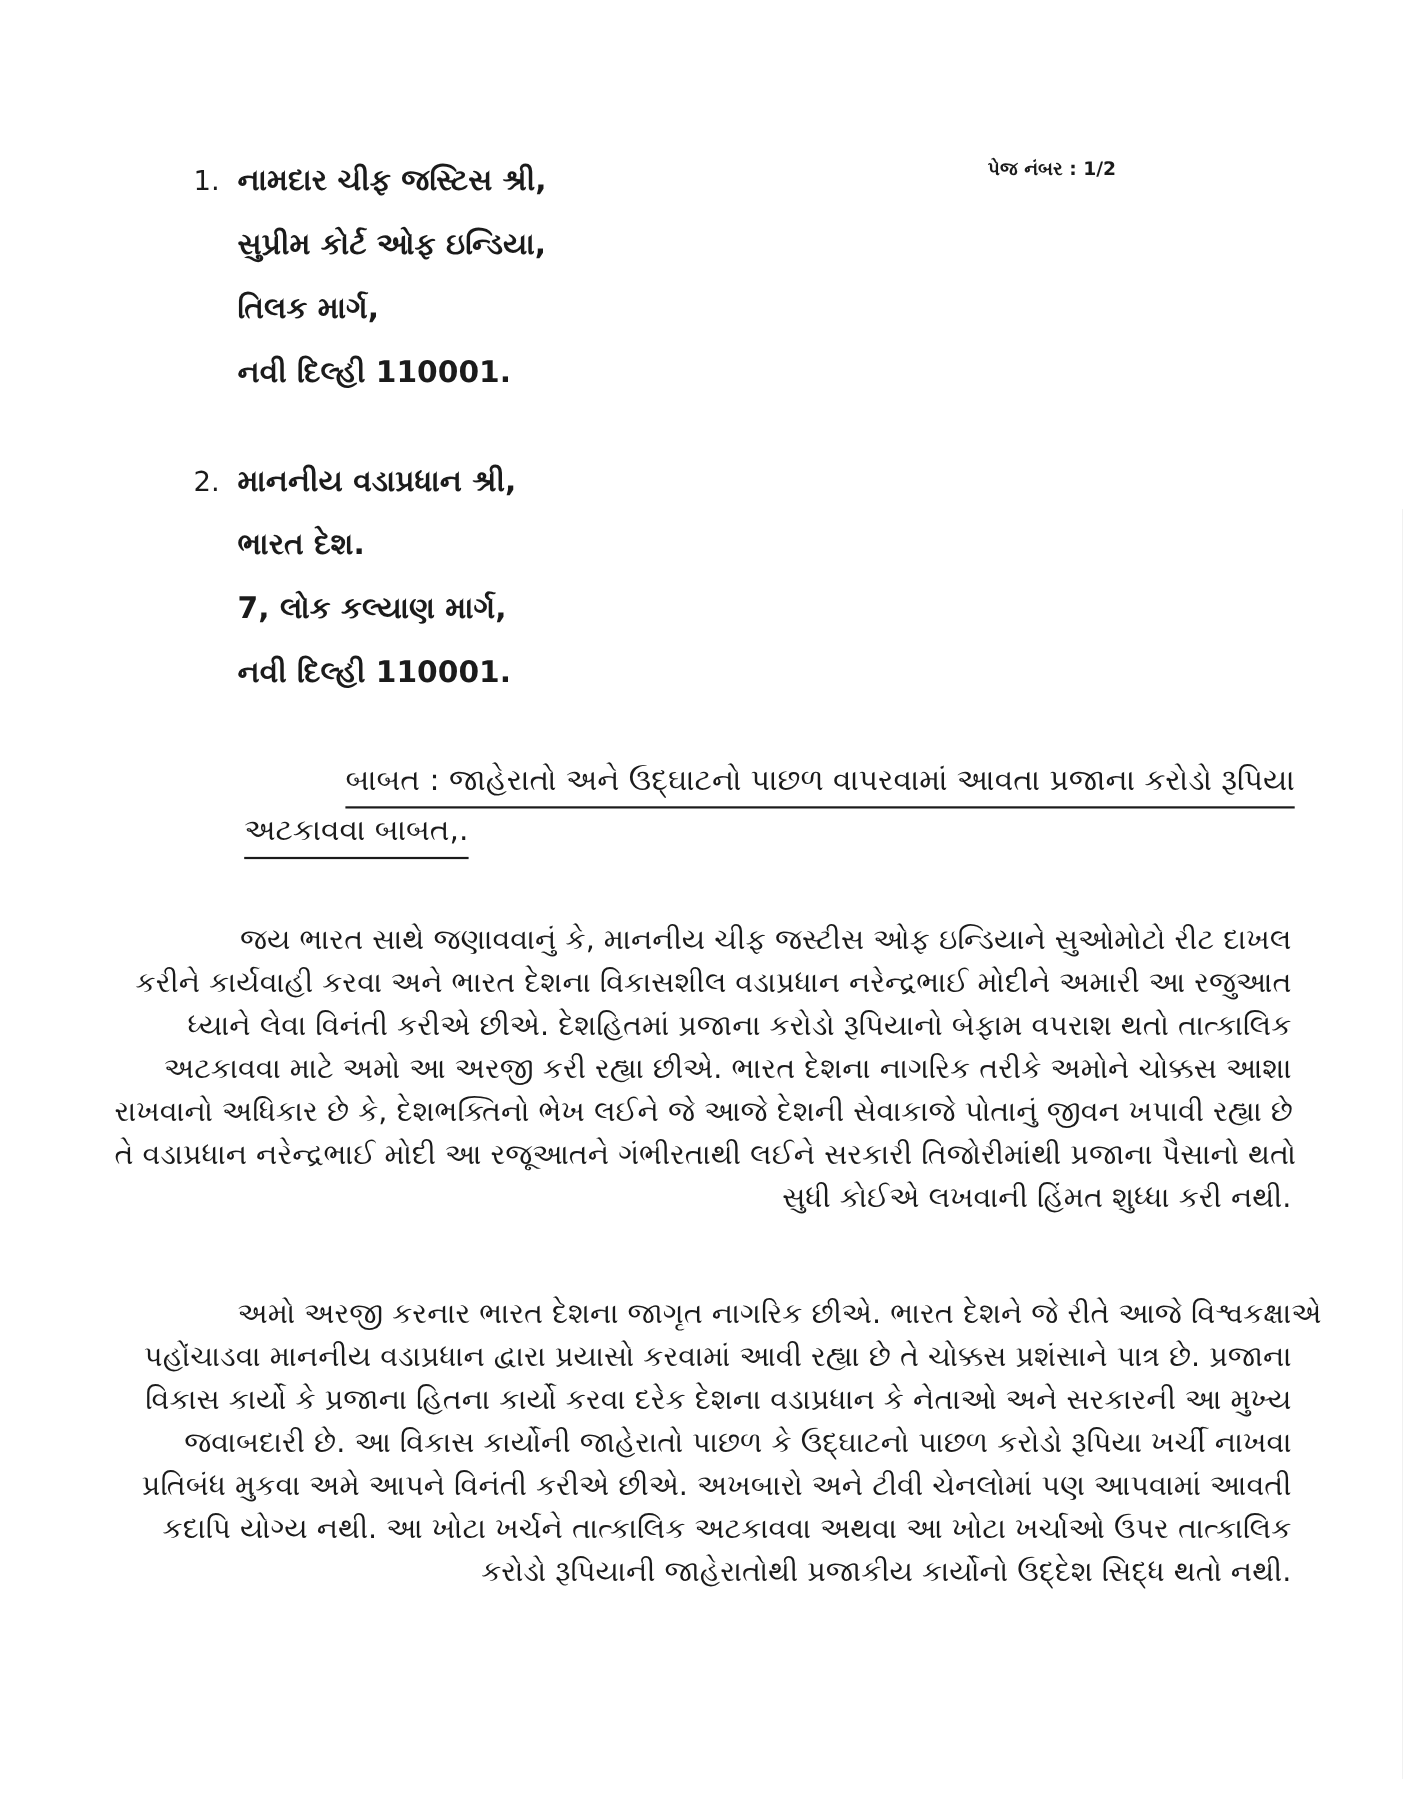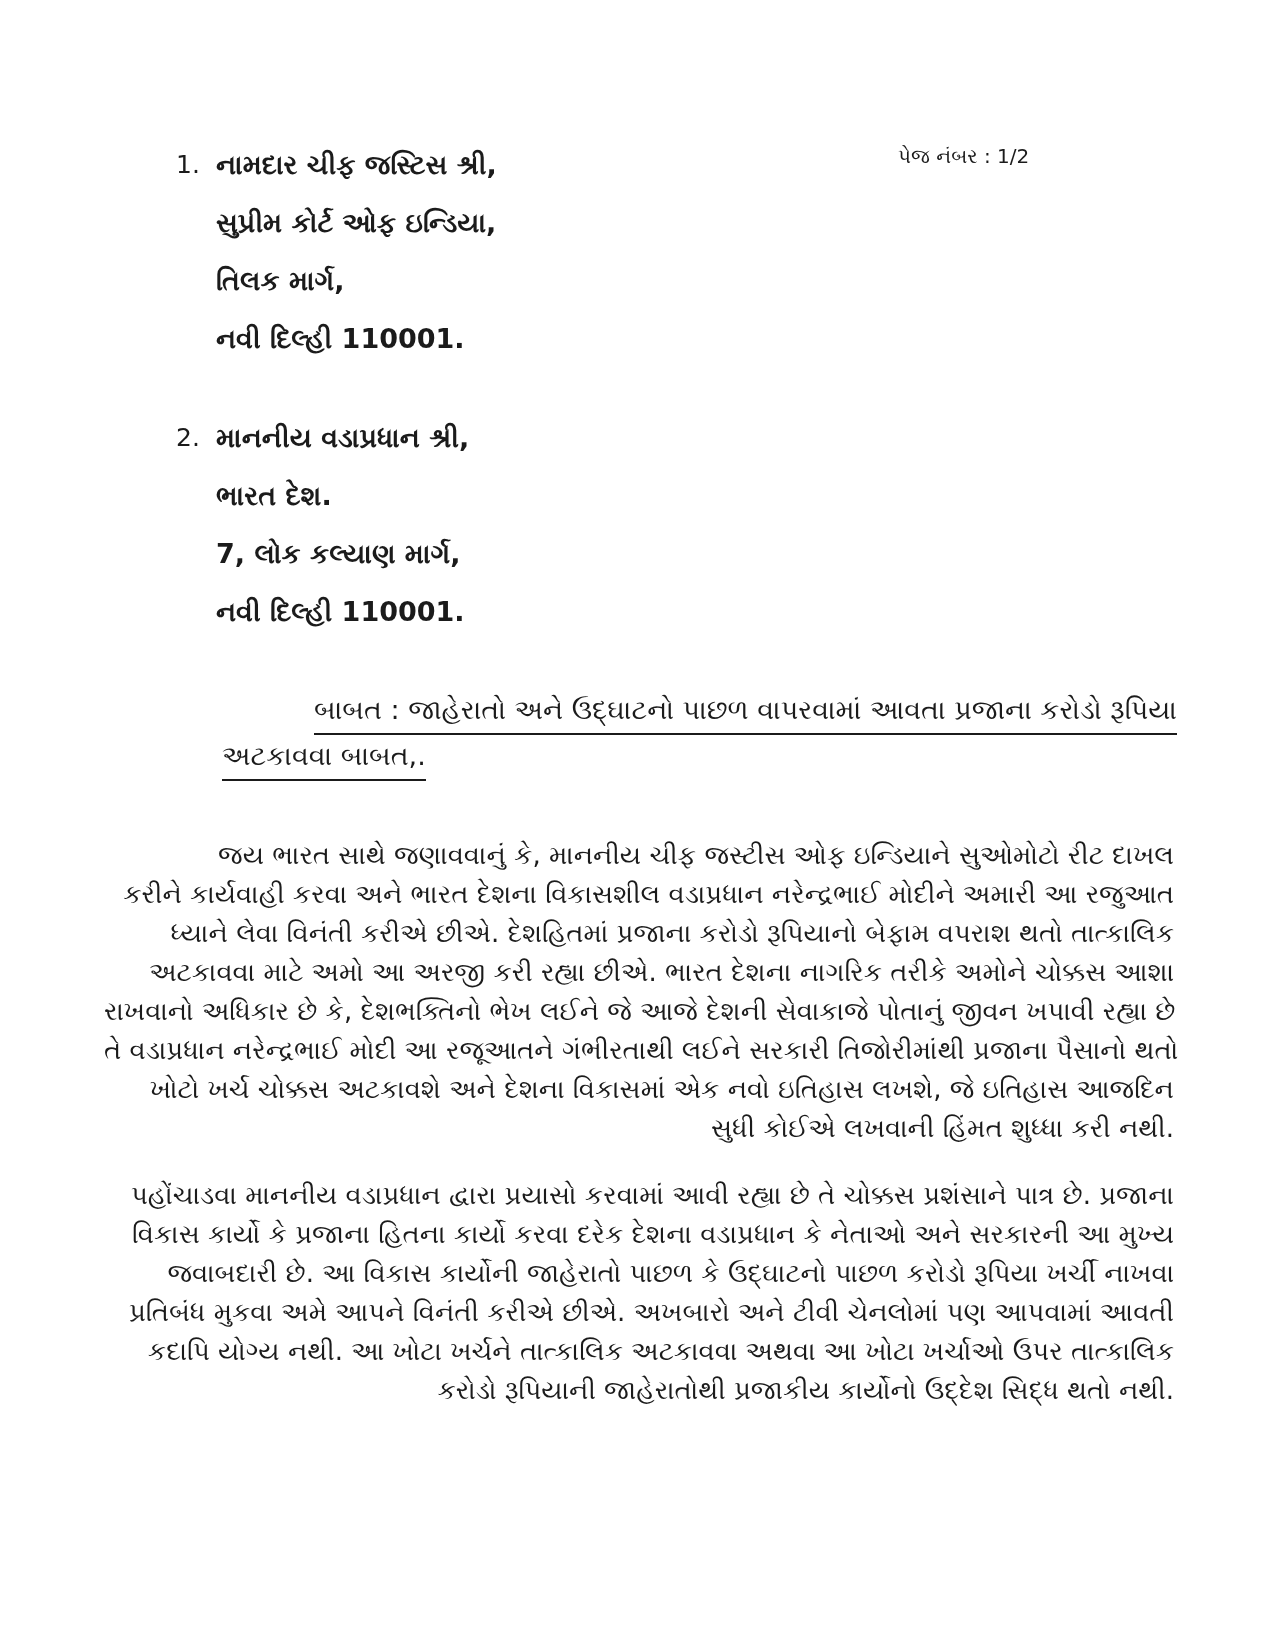--- a/index.html
+++ b/index.html
@@ -15,22 +15,22 @@
     background: #ffffff;
     color: #1b1b1b;
     font-family: "DejaVu Sans", sans-serif;
     overflow: hidden;
   }
   
   .page-number {
     position: absolute;
     left: 898px;
     top: 144px;
-    font-size: 20px;
-    font-weight: 400;
+    font-size: 17px;
+    font-weight: 700;
     white-space: nowrap;
   }
   
   .recipient {
     position: absolute;
     left: 176px;
     display: flex;
     align-items: flex-start;
   }
   .recipient .num {
@@ -118,25 +118,25 @@
     <div class="subject-line second">અટકાવવા બાબત,.</div>
   </div>
 
   <div class="paragraph paragraph-1">
     <div class="bodyline indent">જય ભારત સાથે જણાવવાનું કે, માનનીય ચીફ જસ્ટીસ ઓફ ઇન્ડિયાને સુઓમોટો રીટ દાખલ</div>
     <div class="bodyline">કરીને કાર્યવાહી કરવા અને ભારત દેશના વિકાસશીલ વડાપ્રધાન નરેન્દ્રભાઈ મોદીને અમારી આ રજુઆત</div>
     <div class="bodyline">ધ્યાને લેવા વિનંતી કરીએ છીએ. દેશહિતમાં પ્રજાના કરોડો રૂપિયાનો બેફામ વપરાશ થતો તાત્કાલિક</div>
     <div class="bodyline">અટકાવવા માટે અમો આ અરજી કરી રહ્યા છીએ. ભારત દેશના નાગરિક તરીકે અમોને ચોક્કસ આશા</div>
     <div class="bodyline">રાખવાનો અધિકાર છે કે, દેશભક્તિનો ભેખ લઈને જે આજે દેશની સેવાકાજે પોતાનું જીવન ખપાવી રહ્યા છે</div>
     <div class="bodyline">તે વડાપ્રધાન નરેન્દ્રભાઈ મોદી આ રજૂઆતને ગંભીરતાથી લઈને સરકારી તિજોરીમાંથી પ્રજાના પૈસાનો થતો</div>
-    <div class="bodyline">ખોટો ખર્ચ ચોક્કસ અટકાવશે અને દેશના વિકાસમાં એક નવો ઇતિહાસ લખશે, જે ઇતિહાસ આજદિન</div>
     <div class="bodyline">સુધી કોઈએ લખવાની હિંમત શુધ્ધા કરી નથી.</div>
   </div>
 
   <div class="paragraph paragraph-2">
+    <div class="bodyline indent">અમો અરજી કરનાર ભારત દેશના જાગૃત નાગરિક છીએ. ભારત દેશને જે રીતે આજે વિશ્વકક્ષાએ</div>
     <div class="bodyline">પહોંચાડવા માનનીય વડાપ્રધાન દ્વારા પ્રયાસો કરવામાં આવી રહ્યા છે તે ચોક્કસ પ્રશંસાને પાત્ર છે. પ્રજાના</div>
     <div class="bodyline">વિકાસ કાર્યો કે પ્રજાના હિતના કાર્યો કરવા દરેક દેશના વડાપ્રધાન કે નેતાઓ અને સરકારની આ મુખ્ય</div>
     <div class="bodyline">જવાબદારી છે. આ વિકાસ કાર્યોની જાહેરાતો પાછળ કે ઉદ્ઘાટનો પાછળ કરોડો રૂપિયા ખર્ચી નાખવા</div>
     <div class="bodyline">પ્રતિબંધ મુકવા અમે આપને વિનંતી કરીએ છીએ. અખબારો અને ટીવી ચેનલોમાં પણ આપવામાં આવતી</div>
     <div class="bodyline">કદાપિ યોગ્ય નથી. આ ખોટા ખર્ચને તાત્કાલિક અટકાવવા અથવા આ ખોટા ખર્ચાઓ ઉપર તાત્કાલિક</div>
     <div class="bodyline">કરોડો રૂપિયાની જાહેરાતોથી પ્રજાકીય કાર્યોનો ઉદ્દેશ સિદ્ધ થતો નથી.</div>
   </div>
 
 </div>
 

